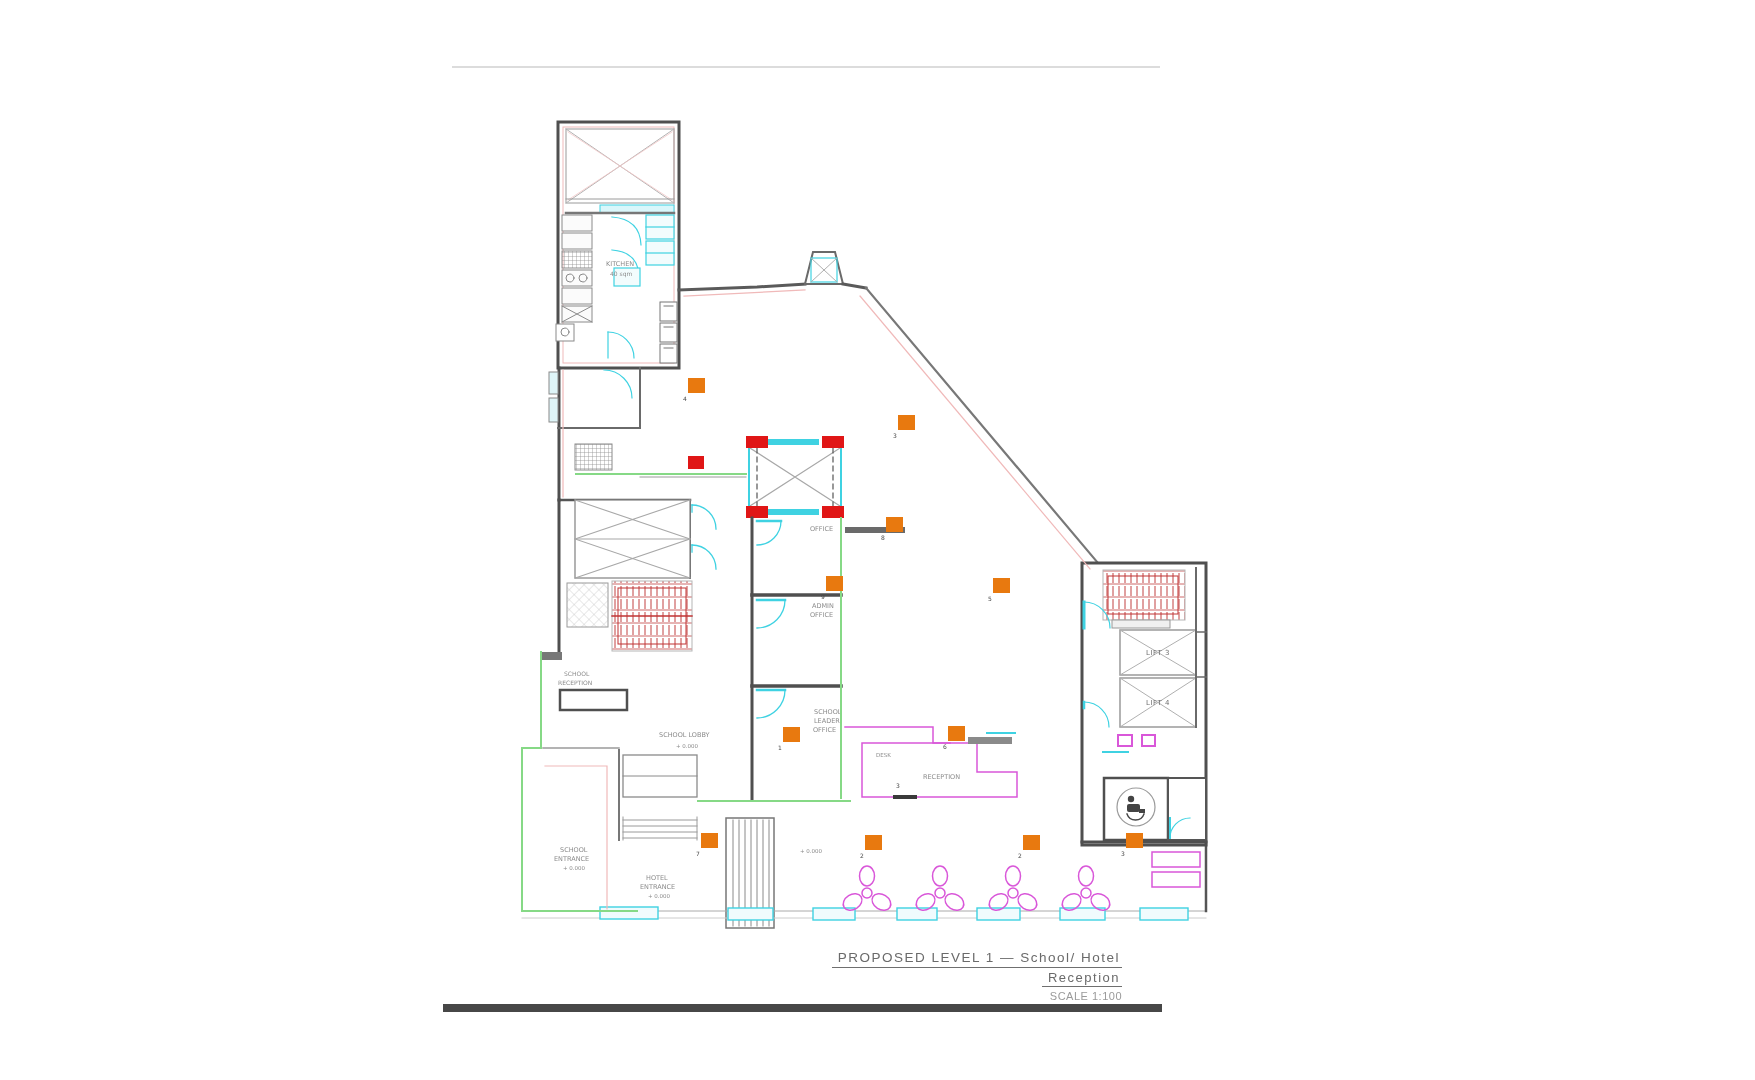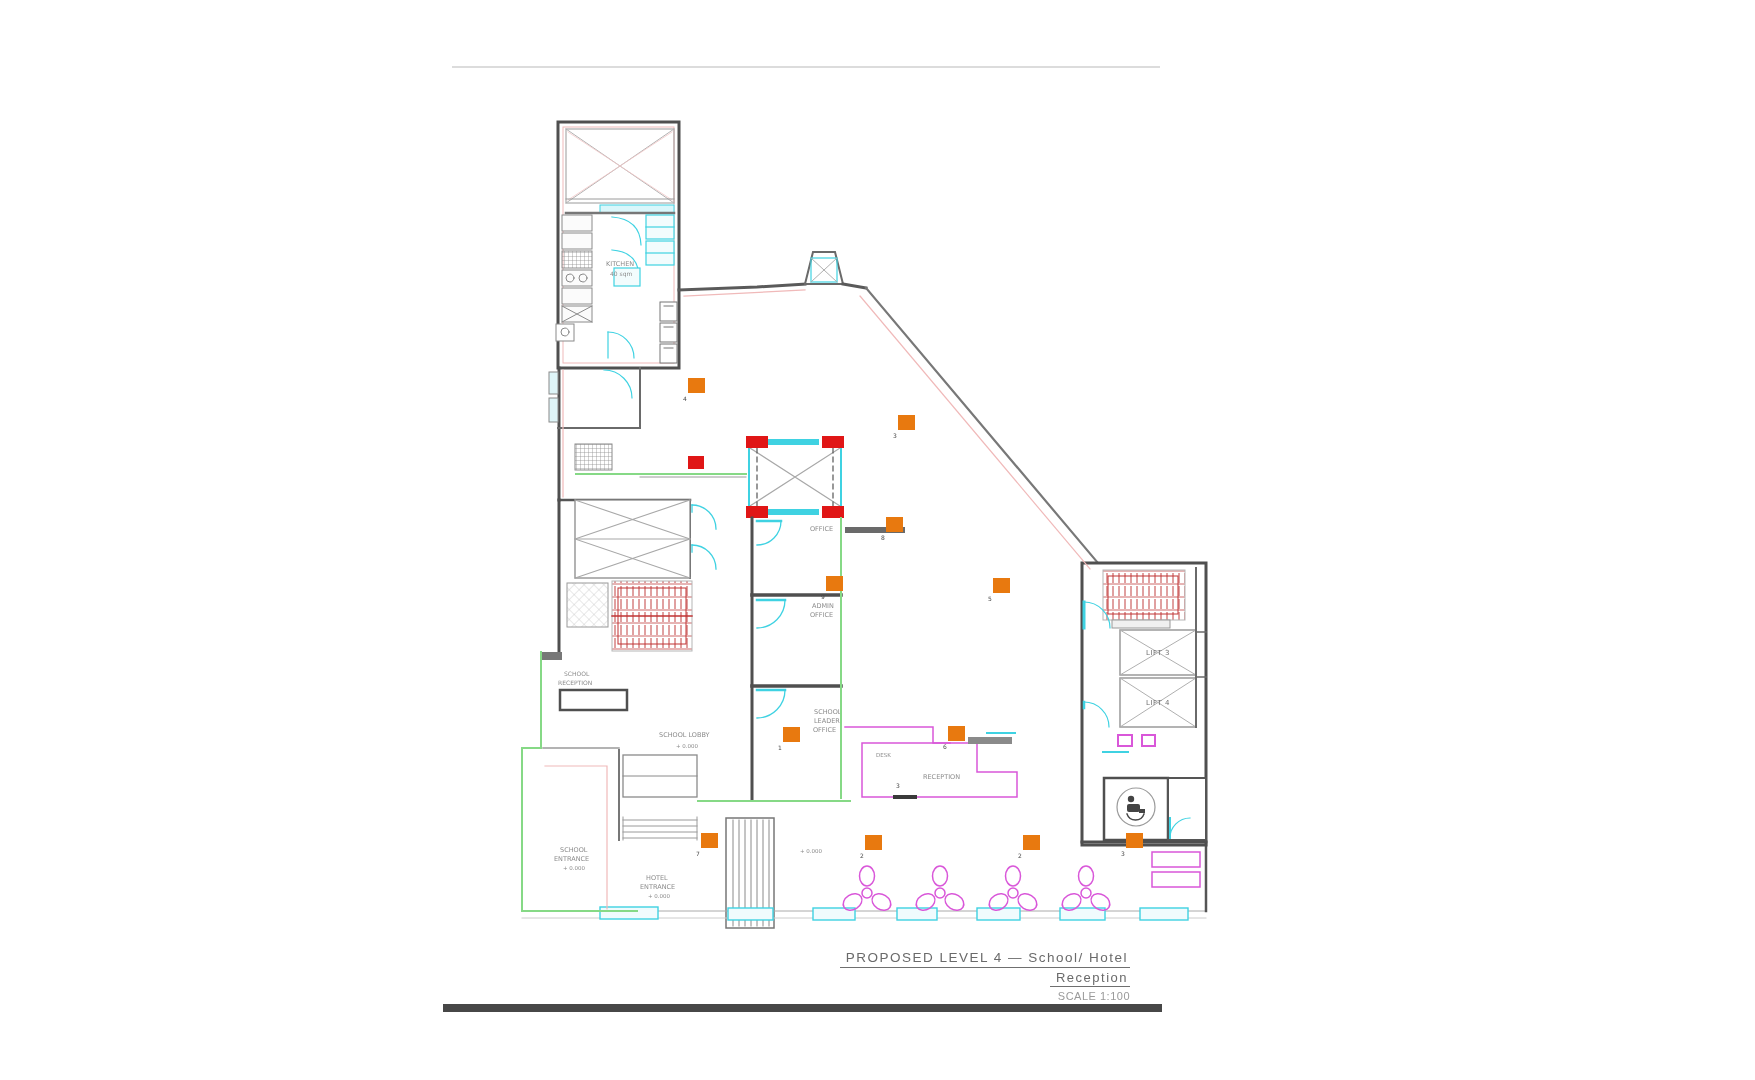--- a/index.html
+++ b/index.html
@@ -1,17 +1,17 @@
 <!DOCTYPE html>
 <html><head>
 <meta charset="utf-8">
 <style>
   html,body{margin:0;padding:0;background:#ffffff;}
   #stage{position:relative;width:1717px;height:1080px;background:#ffffff;overflow:hidden;
-         font-family:"Liberation Sans","DejaVu Sans",sans-serif;padding-left:8px;}
+         font-family:"Liberation Sans","DejaVu Sans",sans-serif;}
   .topline{position:absolute;left:452px;top:66px;width:708px;height:2px;background:#dcdcdc;}
   .bottombar{position:absolute;left:443px;top:1004px;width:719px;height:8px;background:#474747;}
   .titleblock{position:absolute;right:595px;top:950px;display:flex;flex-direction:column;align-items:flex-end;}
   .titleblock .l1{font-size:13.5px;letter-spacing:1.5px;color:#6a6a6a;border-bottom:1.5px solid #6f6f6f;padding:0 2px 2px 6px;}
   .titleblock .l2{font-size:13px;letter-spacing:1.5px;color:#6a6a6a;border-bottom:1.5px solid #6f6f6f;padding:0 2px 1px 6px;margin-top:2px;}
   .titleblock .l3{font-size:11px;letter-spacing:.5px;color:#9a9a9a;margin-top:3px;}
   svg{position:absolute;left:0;top:0;}
   svg text{font-family:"DejaVu Sans",sans-serif;fill:#8b8b8b;}
   .t55{font-size:5.5px;}
   .t6{font-size:6px;}
@@ -365,18 +365,18 @@
         <g>
           <rect x="886" y="517" width="17" height="15" fill="#e8790f"></rect>
           <text x="881" y="540" class="td">8</text>
         </g>
       </g>
 
     </g>
   </svg>
 
   <div class="titleblock">
-    <div class="l1">PROPOSED LEVEL 4 — School/ Hotel</div>
+    <div class="l1">PROPOSED LEVEL 1 — School/ Hotel</div>
     <div class="l2">Reception</div>
     <div class="l3">SCALE 1:100</div>
   </div>
 
 </div>
 
 </body></html>

